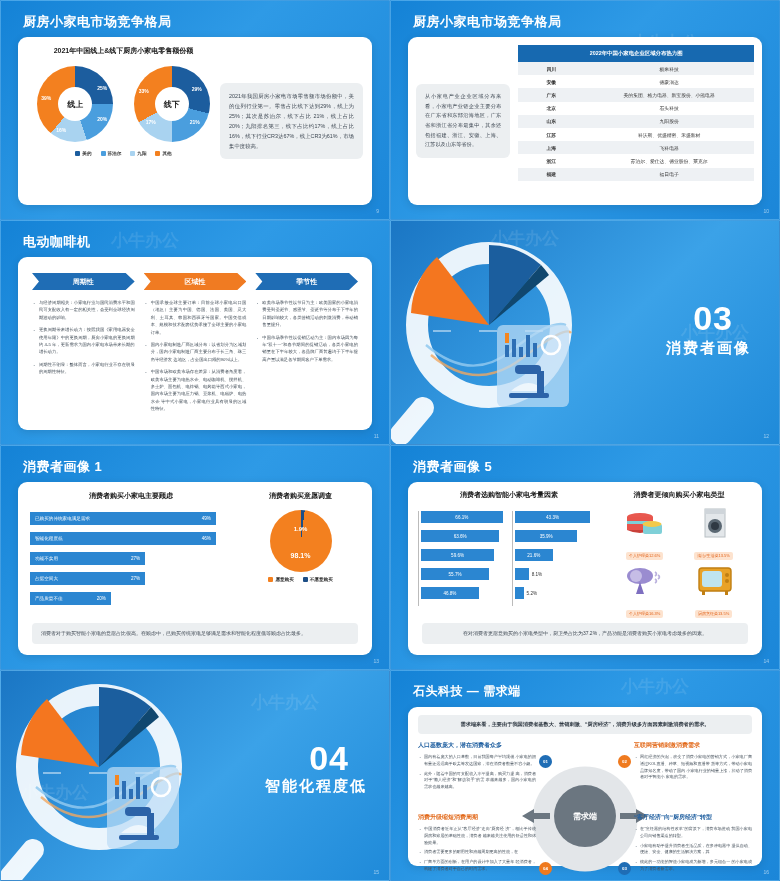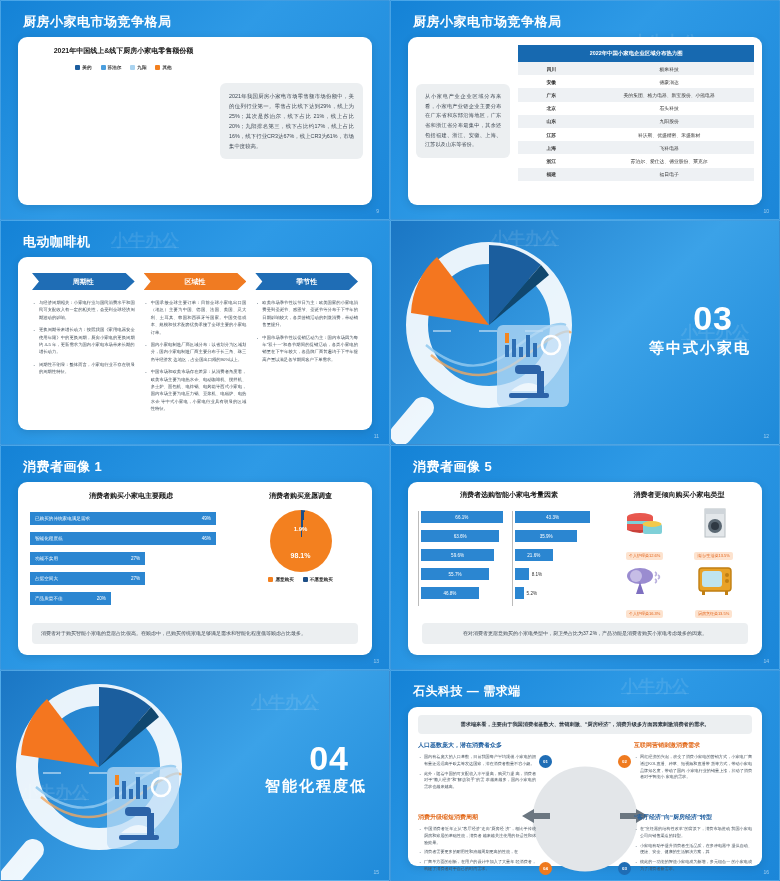--- a/index.html
+++ b/index.html
@@ -109,34 +109,50 @@
              width:105px; height:105px; border-radius:50%; background:#e3e6e9; }
   .hubinner { position:absolute; left:50%; top:50%; transform:translate(-50%,-50%);
               width:62px; height:62px; border-radius:50%; background:#6b7680;
               color:#fff; display:flex; align-items:center; justify-content:center;
               font-size:8px; font-weight:bold; }
   .badge { position:absolute; width:13px; height:13px; border-radius:50%;
            color:#fff; font-size:4.4px; display:flex; align-items:center;
            justify-content:center; font-weight:bold; }
   .badge.b { background:#1f6db5; } .badge.o { background:#ef7a1f; }
   .wm { position:absolute; color:rgba(255,255,255,.10); font-size:17px;
-        font-weight:bold; pointer-events:none;text-decoration:underline; }
+        font-weight:bold; pointer-events:none; }
 </style>
 </head>
 <body>
 
 <div class="grid">
 
   <div class="slide">
     <div class="wm" style="left:90px;top:40px;">小牛办公</div>
     <div class="title">厨房小家电市场竞争格局</div>
     <div class="card full">
       <div style="display:flex;height:100%;padding:9px;">
         <div style="flex:1.35;">
           <div class="chart-title">2021年中国线上&amp;线下厨房小家电零售额份额</div>
+          <div class="donut-wrap">
+            <div class="donut" style="background:conic-gradient(#1c5d9e 0 25%,#4a9ede 25% 45%,#a9d3f0 45% 61%,#f3801f 61% 100%);">
+              <span class="dlab" style="right:6px;top:19px;">25%</span>
+              <span class="dlab" style="right:6px;bottom:20px;">20%</span>
+              <span class="dlab" style="left:19px;bottom:9px;">16%</span>
+              <span class="dlab" style="left:4px;top:29px;">39%</span>
+              <div class="hub">线上</div>
+            </div>
+            <div class="donut" style="background:conic-gradient(#1c5d9e 0 29%,#4a9ede 29% 50%,#a9d3f0 50% 67%,#f3801f 67% 100%);">
+              <span class="dlab" style="right:8px;top:20px;">29%</span>
+              <span class="dlab" style="right:10px;bottom:17px;">21%</span>
+              <span class="dlab" style="left:12px;bottom:17px;">17%</span>
+              <span class="dlab" style="left:5px;top:22px;">33%</span>
+              <div class="hub">线下</div>
+            </div>
+          </div>
           <div class="legend">
             <span>
                 <i class="sw" style="background:#1c5d9e"></i>
                 <b>美的</b>
               </span>
             <span>
                 <i class="sw" style="background:#4a9ede"></i>
                 <b>苏泊尔</b>
               </span>
             <span>
@@ -278,21 +294,21 @@
       <rect x="124" y="100" width="4" height="10" fill="#f4861f"></rect>
       <circle cx="170" cy="112" r="9" fill="none" stroke="#fff" stroke-width="2.6"></circle>
       <g>
         <path d="M130 158 q18 -16 34 0 z" fill="#eef6fc"></path>
         <rect x="134" y="132" width="26" height="9" rx="4" fill="#2c63a8"></rect>
         <rect x="156" y="138" width="7" height="26" fill="#2c63a8"></rect>
         <rect x="128" y="160" width="40" height="5" rx="2" fill="#2c63a8"></rect>
       </g>
     </svg>
     <div class="sec-num">03</div>
-    <div class="sec-name">等中式小家电</div>
+    <div class="sec-name">消费者画像</div>
     <div class="pageno">12</div>
   </div>
 
   <div class="slide">
     <div class="wm" style="left:40px;top:45px;">小牛办公</div>
     <div class="wm" style="left:250px;top:120px;">小牛办公</div>
     <div class="title">消费者画像 1</div>
     <div class="card full">
       <div style="display:flex;padding:9px 12px 0;">
         <div style="flex:1.7;">
@@ -497,20 +513,21 @@
   <div class="slide">
     <div class="wm" style="left:230px;top:4px;">小牛办公</div>
     <div class="wm" style="left:60px;top:150px;">小牛办公</div>
     <div class="title small">石头科技 — 需求端</div>
     <div class="card full">
       <div style="padding:8px 10px 0;">
         <div class="topnote">需求端来看，主要由于我国消费者基数大、营销刺激、“厨房经济”，消费升级多方面因素刺激消费者的需求。</div>
       </div>
       <div style="position:relative;margin-top:7px;height:150px;">
         <div class="hubcirc"></div>
+        <div class="hubinner">需求端</div>
         <svg style="position:absolute;left:50%;top:50%;transform:translate(-50%,-50%);" width="130" height="20">
           <path d="M2 10 L14 3 L14 7 L30 7 L30 13 L14 13 L14 17 Z" fill="#6b7680"></path>
           <path d="M128 10 L116 3 L116 7 L100 7 L100 13 L116 13 L116 17 Z" fill="#6b7680"></path>
         </svg>
         <div class="badge b" style="left:50%;top:14px;margin-left:-46px;">01</div>
         <div class="badge o" style="left:50%;top:14px;margin-left:33px;">02</div>
         <div class="badge o" style="left:50%;bottom:16px;margin-left:-46px;">04</div>
         <div class="badge b" style="left:50%;bottom:16px;margin-left:33px;">03</div>
 
         <div style="position:absolute;left:10px;top:0;width:118px;">

